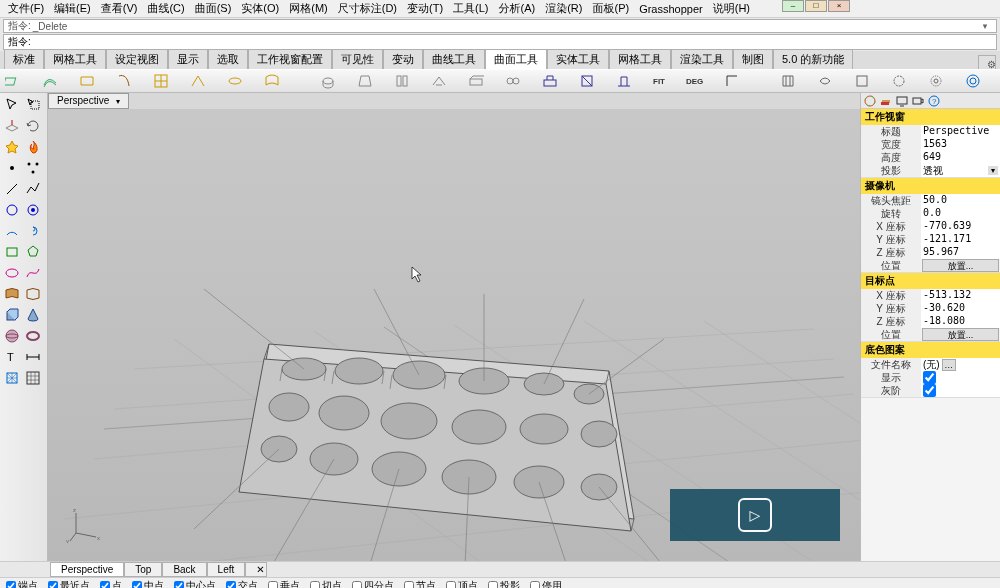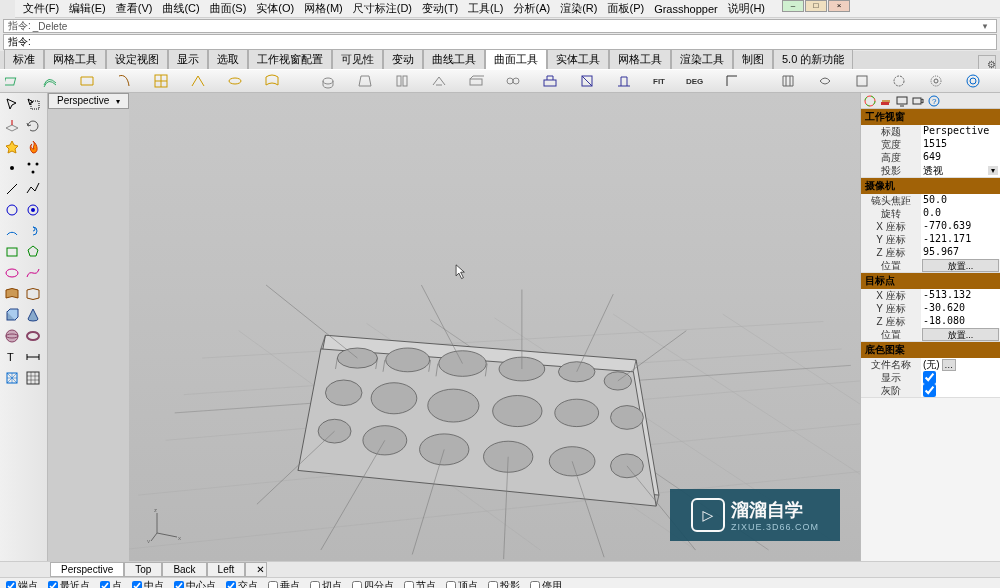--- a/index.html
+++ b/index.html
@@ -1,18 +1,18 @@
 <!DOCTYPE html>
 <html><head>
 <meta charset="utf-8">
 <style>
 * { box-sizing: border-box; margin: 0; padding: 0; font-family: "Microsoft YaHei", "SimSun", sans-serif; }
 body { width: 1000px; height: 588px; background: #e8e8e8; font-size: 11px; overflow: hidden; position: relative; }
 
-.menubar { height: 18px; background: #f0f0f0; display: flex; align-items: center; padding: 0 4px; gap: 2px; border-bottom:1px solid #d0d0d0;margin-left:15px;}
+.menubar { height: 18px; background: #f0f0f0; display: flex; align-items: center; padding: 0 4px; gap: 2px; border-bottom:1px solid #d0d0d0;}
 .menubar span { padding: 1px 4px; cursor: default; font-size: 11px; }
 
 .win-controls{position:absolute;top:0;right:150px;height:14px;display:flex;gap:1px}
 .win-controls div{width:22px;height:12px;border:1px solid #999;background:#fff;font-size:8px;text-align:center;line-height:10px}
 .win-controls .min{background:#d0f0d0}
 .win-controls .max{background:#f0e0c0}
 .win-controls .close{background:#f0d0c0}
 
 .cmdhist { height: 14px; background: #fff; border: 1px solid #b0b0b0; margin: 1px 3px 0 3px; padding: 0 4px; font-size: 10px; color: #555; display:flex;align-items:center;}
 .cmdhist .arrow{width:14px;text-align:center;color:#666;font-size:9px}
@@ -30,33 +30,33 @@
 .tbtn svg { width: 16px; height: 16px; }
 .tbtn .txt{font-size:8px;font-weight:bold;color:#333}
 .sep{width:4px}
 
 .workspace { display: flex; height: 468px; }
 
 .lefttools { width: 48px; background: linear-gradient(90deg,#f0f0f0,#e4e4e4); display: flex; flex-wrap: wrap; align-content: flex-start; padding: 2px; gap: 1px; border-right:1px solid #bbb;}
 .ltbtn { width: 20px; height: 20px; display: flex; align-items: center; justify-content: center; border:1px solid transparent;}
 .ltbtn svg { width: 16px; height: 16px; }
 
-.viewport-wrap { flex: 1; display: flex; flex-direction: row; background: #ccc; }
+.viewport-wrap { flex: 1; display: flex; flex-direction: column; background: #ccc; }
 .viewtab { height: 16px; display: flex; background:#d8d8d8;}
 .viewtab .vtab { padding: 1px 8px; font-size: 10px; border:1px solid #999; background:#eee;}
 .viewtab .vtab span.arrow{font-size:8px;margin-left:4px}
 .viewport { flex: 1; background: linear-gradient(#c8c8c8,#b8b8b8); position: relative; overflow: hidden; }
 
 .rightpanel { width: 140px; background: #f4f4f4; display: flex; flex-direction: column; font-size: 10px; border-left:1px solid #bbb;}
 .ricons { height: 16px; display: flex; gap: 2px; padding: 1px 2px; background:#e8e8e8;border-bottom:1px solid #ccc;}
 .ric { width: 14px; height: 14px; display:flex;align-items:center;justify-content:center;}
 .ric svg{width:12px;height:12px}
 
 .propgroup { border-bottom: 1px solid #ddd; }
-.proplabel { background: #a16207; padding: 1px 4px; font-weight: bold; font-size:10px;}
+.proplabel { background: #fde047; padding: 1px 4px; font-weight: bold; font-size:10px;}
 .proprow { display: flex; height: 13px; }
 .proprow .k { width: 60px; padding: 0 6px; text-align: center; background:#efefef;color:#333;}
 .proprow .v { flex: 1; padding: 0 2px; background: #fff; font-family:monospace;font-size:10px;}
 .proprow .v.drop{display:flex;align-items:center}
 .proprow .v.drop .arr{margin-left:auto;width:10px;background:#ddd;text-align:center;font-size:8px}
 .proprow .btn{flex:1;background:#e0e0e0;border:1px solid #aaa;text-align:center;font-size:9px;margin:0 1px}
 .proprow .v.chk{text-align:left}
 .proprow .v .ell{width:14px;background:#ddd;border:1px solid #aaa;text-align:center;margin-left:2px;display:inline-block;font-size:9px}
 
 .bottomtabs { height: 16px; display: flex; align-items: center; background: #e8e8e8; padding: 0 50px; gap: 0; border-top:1px solid #ccc;}
@@ -595,24 +595,20 @@
         <line x1="10" y1="26" x2="30" y2="30" stroke="#666"></line>
           <text x="31" y="33" font-size="6" fill="#666">x</text>
         <line x1="10" y1="26" x2="4" y2="34" stroke="#666"></line>
           <text x="0" y="36" font-size="6" fill="#666">y</text>
         <line x1="10" y1="26" x2="10" y2="6" stroke="#666"></line>
           <text x="7" y="5" font-size="6" fill="#666">z</text>
       </svg>
       
       <div class="watermark">
         <div class="logo">▷</div>
-        <div>
-          <div class="txt">溜溜自学</div>
-          <div class="sub">ZIXUE.3D66.COM</div>
-        </div>
       </div>
     </div>
   </div>
 
   <div class="rightpanel">
     <div class="ricons">
       <div class="ric">
           <svg viewBox="0 0 12 12">
             <circle cx="6" cy="6" r="5" fill="none" stroke="#f33" stroke-width="1"></circle>
             <circle cx="6" cy="6" r="5" fill="none" stroke="#3c3" stroke-dasharray="4 4"></circle>
@@ -645,21 +641,21 @@
     </div>
 
     <div class="propgroup">
       <div class="proplabel">工作视窗</div>
       <div class="proprow">
           <div class="k">标题</div>
           <div class="v">Perspective</div>
         </div>
       <div class="proprow">
           <div class="k">宽度</div>
-          <div class="v">1515</div>
+          <div class="v">1563</div>
         </div>
       <div class="proprow">
           <div class="k">高度</div>
           <div class="v">649</div>
         </div>
       <div class="proprow">
           <div class="k">投影</div>
           <div class="v drop">
             <span>透视</span>
             <span class="arr">▾</span>

